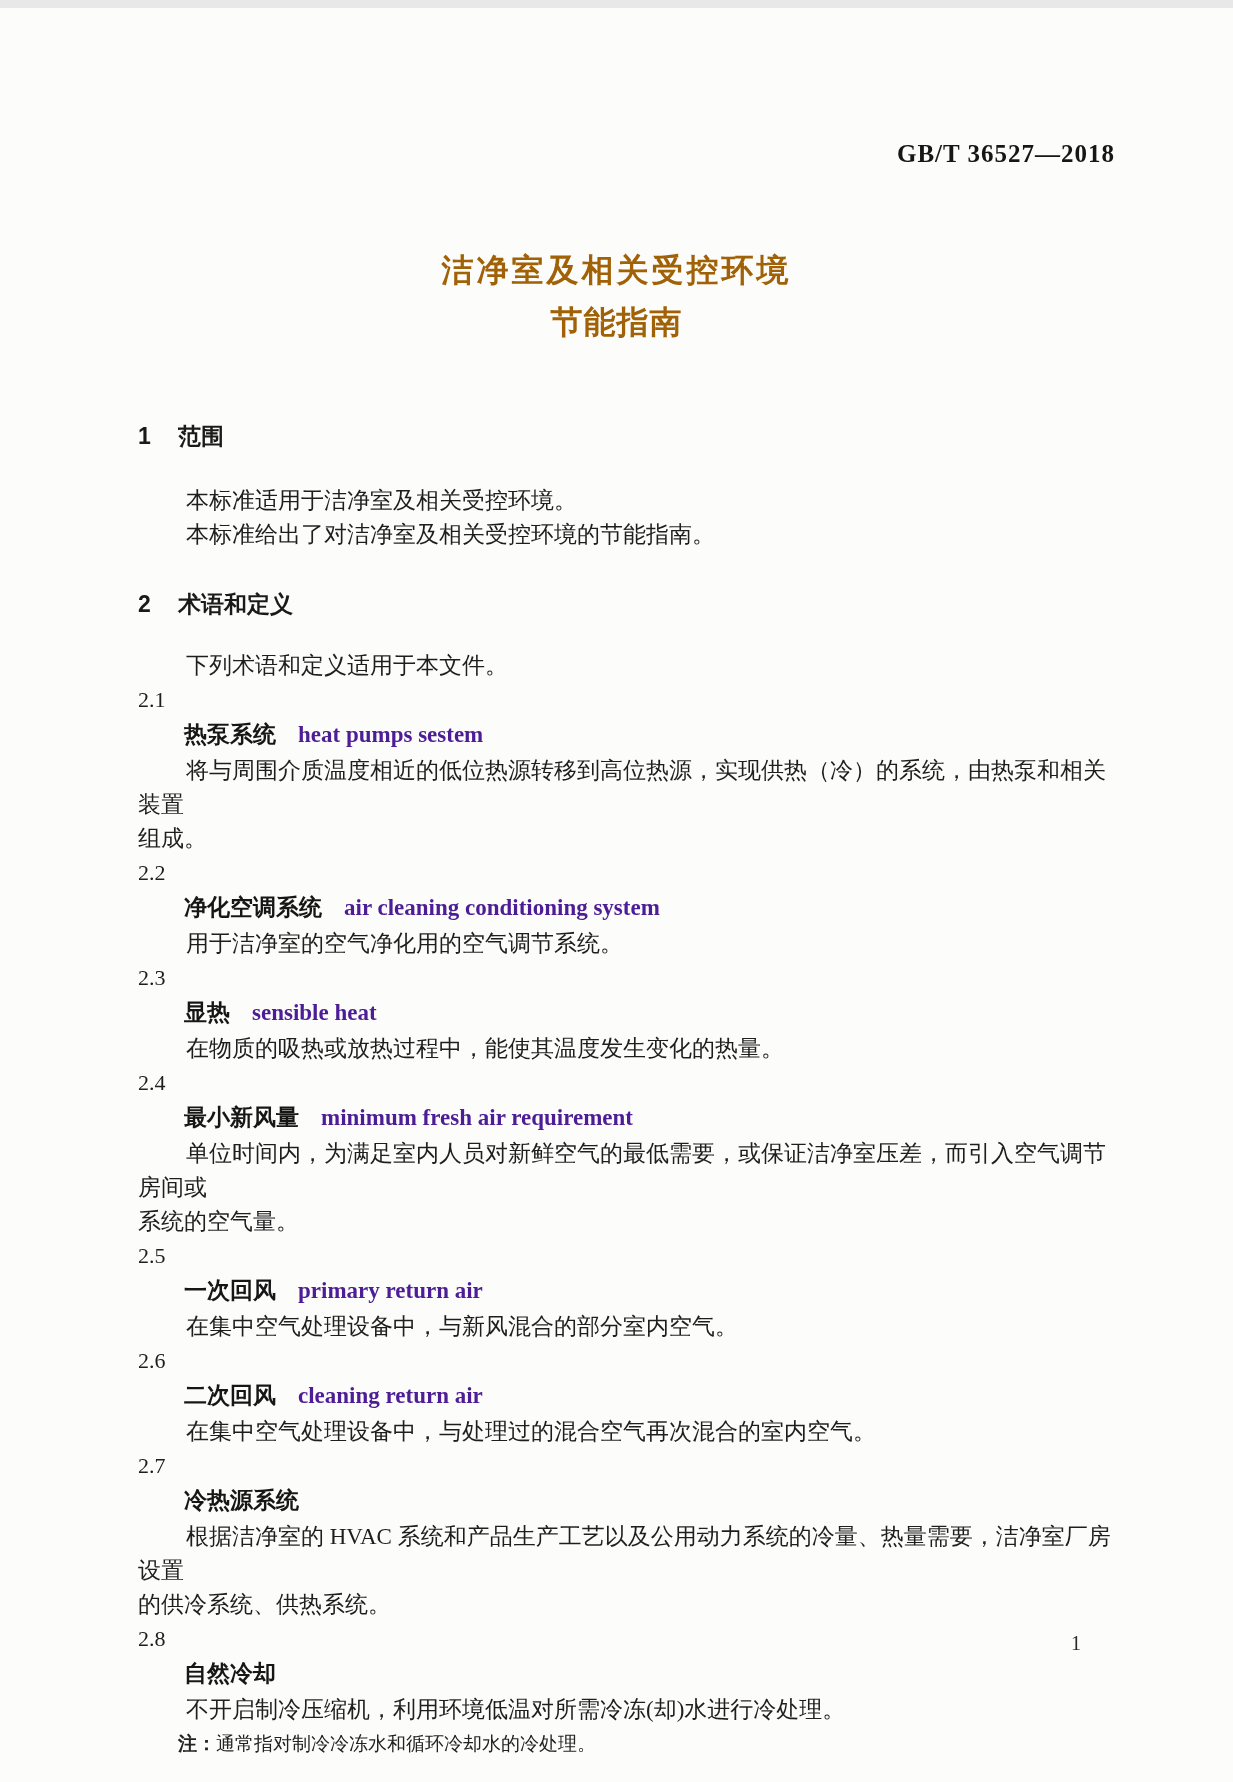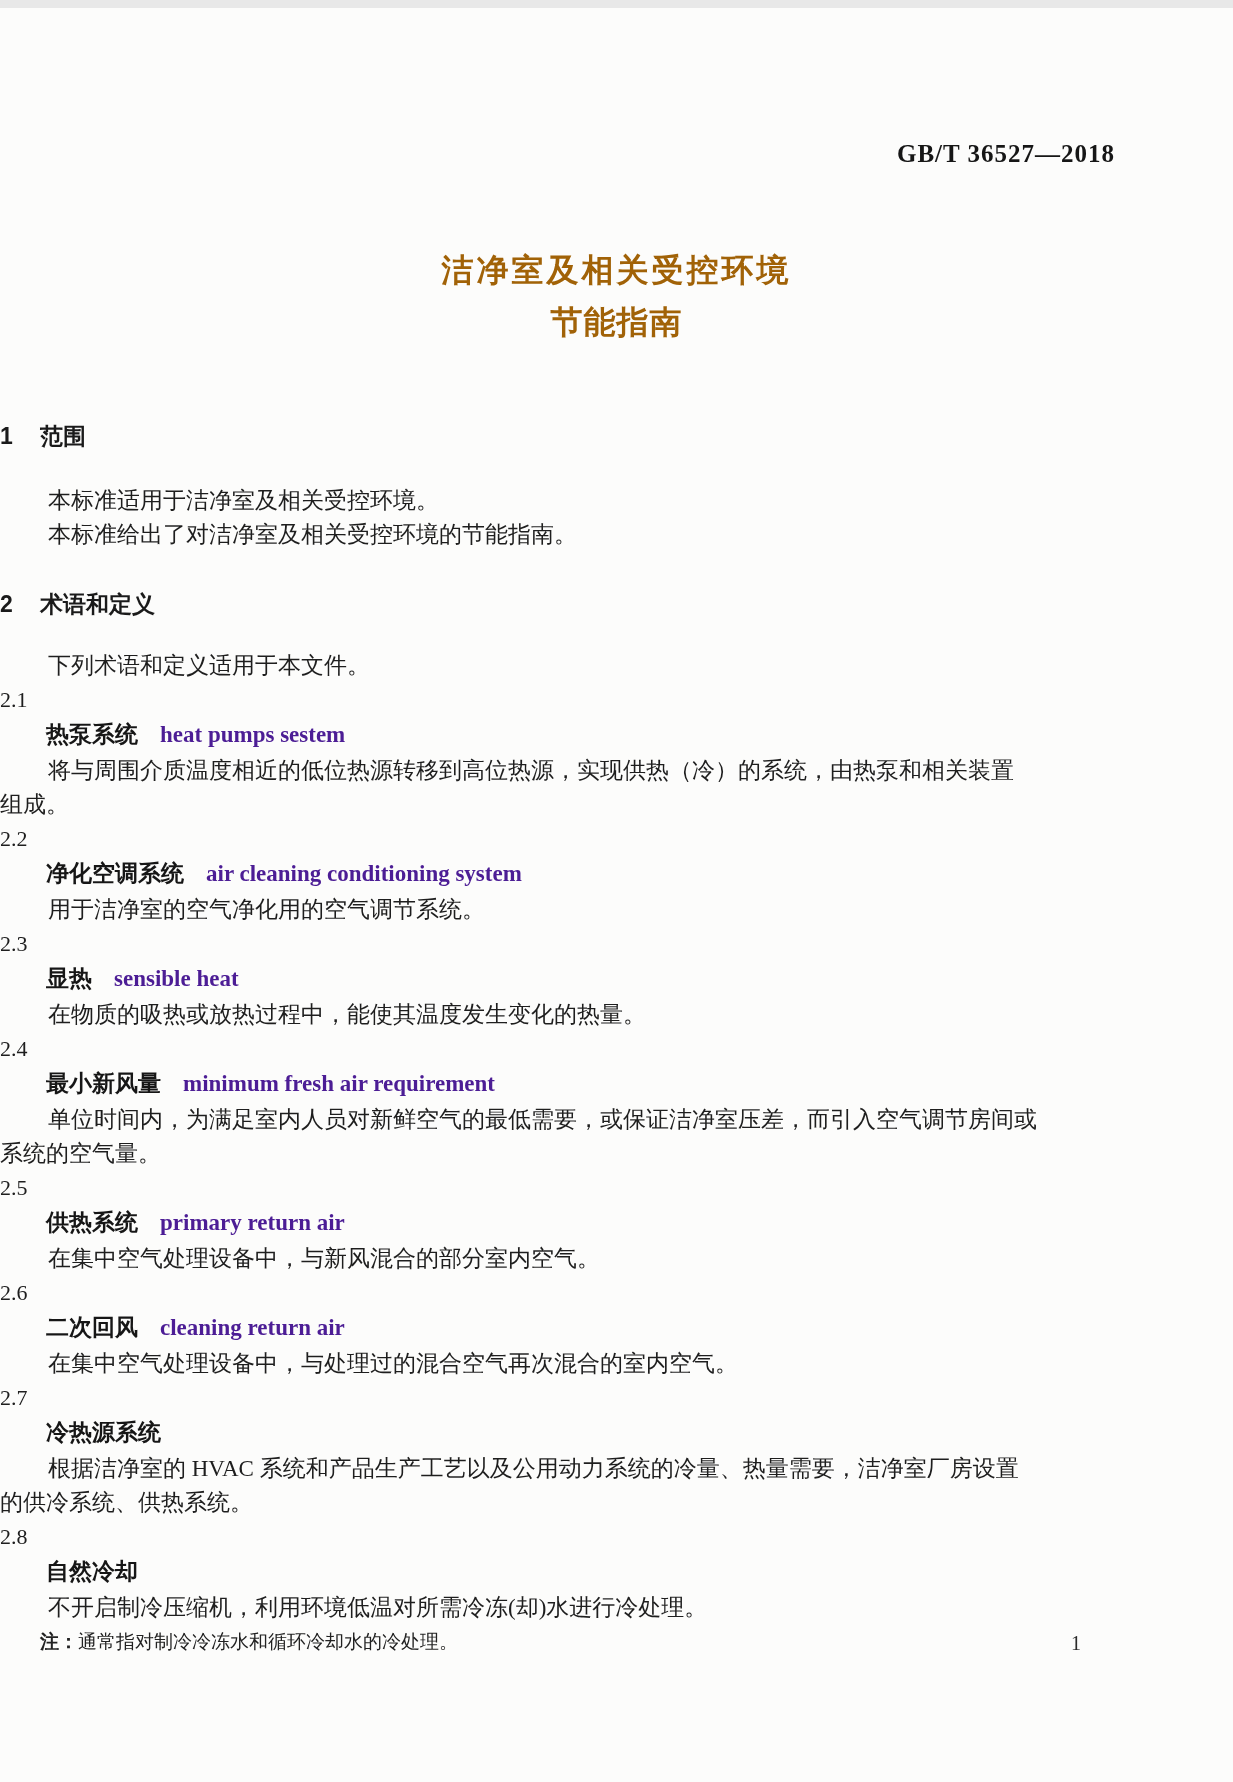--- a/index.html
+++ b/index.html
@@ -26,21 +26,21 @@
   .title-block {
     padding-top: 236px;
     text-align: center;
     font-weight: bold;
     color: #a16207;
     font-family: "Liberation Sans", sans-serif;
   }
   .title-line1 { font-size: 32px; letter-spacing: 3px; line-height: 52px; }
   .title-line2 { font-size: 32px; letter-spacing: 1px; line-height: 52px; }
 
-  .content { padding-right: 118px; }
+  .content { padding-left: 138px; padding-right: 118px; }
 
   .section-heading {
     font-family: "Liberation Sans", sans-serif;
     font-weight: bold;
     font-size: 23px;
     line-height: 34px;
     color: #1a1a1a;
   }
   #sec1-heading { margin-top: 71px; }
   #sec2-heading { margin-top: 35px; }
@@ -152,21 +152,21 @@
           <div class="def-line first">在物质的吸热或放热过程中，能使其温度发生变化的热量。</div>
         </div>
         <div class="term-item">
           <div class="term-number">2.4</div>
           <div class="term-line"><span class="term-zh">最小新风量</span><span class="term-en">minimum fresh air requirement</span></div>
           <div class="def-line first">单位时间内，为满足室内人员对新鲜空气的最低需要，或保证洁净室压差，而引入空气调节房间或</div>
           <div class="def-line">系统的空气量。</div>
         </div>
         <div class="term-item">
           <div class="term-number">2.5</div>
-          <div class="term-line"><span class="term-zh">供热系统</span><span class="term-en">primary return air</span></div>
+          <div class="term-line"><span class="term-zh">一次回风</span><span class="term-en">primary return air</span></div>
           <div class="def-line first">在集中空气处理设备中，与新风混合的部分室内空气。</div>
         </div>
         <div class="term-item">
           <div class="term-number">2.6</div>
           <div class="term-line"><span class="term-zh">二次回风</span><span class="term-en">cleaning return air</span></div>
           <div class="def-line first">在集中空气处理设备中，与处理过的混合空气再次混合的室内空气。</div>
         </div>
         <div class="term-item">
           <div class="term-number">2.7</div>
           <div class="term-line"><span class="term-zh">冷热源系统</span></div>

